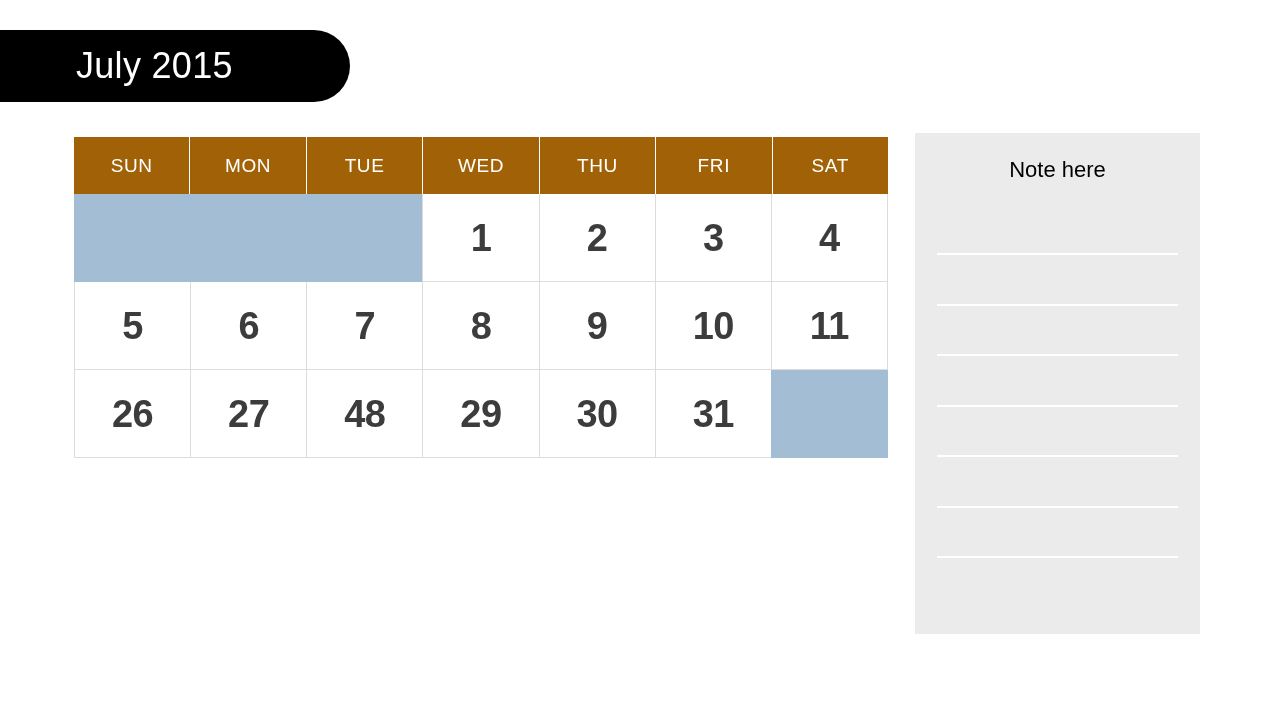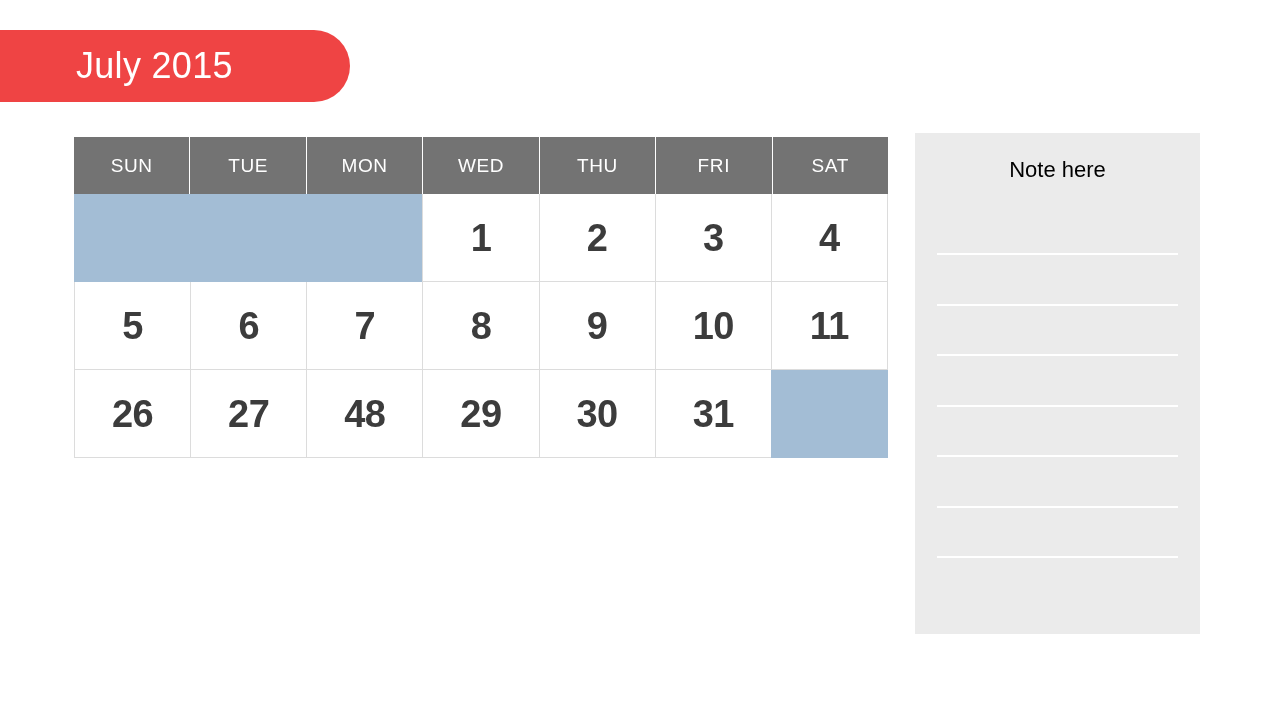--- a/index.html
+++ b/index.html
@@ -17,21 +17,21 @@
     -webkit-font-smoothing: antialiased;
   }
 
   
   .title-banner {
     position: absolute;
     left: 0;
     top: 30px;
     width: 350px;
     height: 72px;
-    background: #ef4444;
+    background: #000000;
     border-top-right-radius: 36px;
     border-bottom-right-radius: 36px;
     display: flex;
     align-items: center;
     box-sizing: border-box;
     padding-left: 76px;
   }
   .title-banner .title-text {
     color: #ffffff;
     font-size: 36px;
@@ -45,21 +45,21 @@
   .calendar {
     position: absolute;
     left: 74px;
     top: 137px;
     width: 814px;
   }
   .cal-head-row {
     display: flex;
     width: 100%;
     height: 57px;
-    background: #737373;
+    background: #a16207;
   }
   .cal-head-cell {
     flex: 1 1 0;
     display: flex;
     align-items: center;
     justify-content: center;
     color: #ffffff;
     font-size: 19px;
     font-weight: 400;
     letter-spacing: 0.6px;
@@ -141,22 +141,22 @@
 </head>
 <body>
 
 <div class="title-banner">
   <span class="title-text">July 2015</span>
 </div>
 
 <div class="calendar">
   <div class="cal-head-row">
       <div class="cal-head-cell">SUN</div>
+      <div class="cal-head-cell">MON</div>
       <div class="cal-head-cell">TUE</div>
-      <div class="cal-head-cell">MON</div>
       <div class="cal-head-cell">WED</div>
       <div class="cal-head-cell">THU</div>
       <div class="cal-head-cell">FRI</div>
       <div class="cal-head-cell">SAT</div>
     </div>
   <div class="cal-body">
       <div class="cal-week-row">
         <div class="cal-cell blank"></div>
         <div class="cal-cell blank"></div>
         <div class="cal-cell blank"></div>

